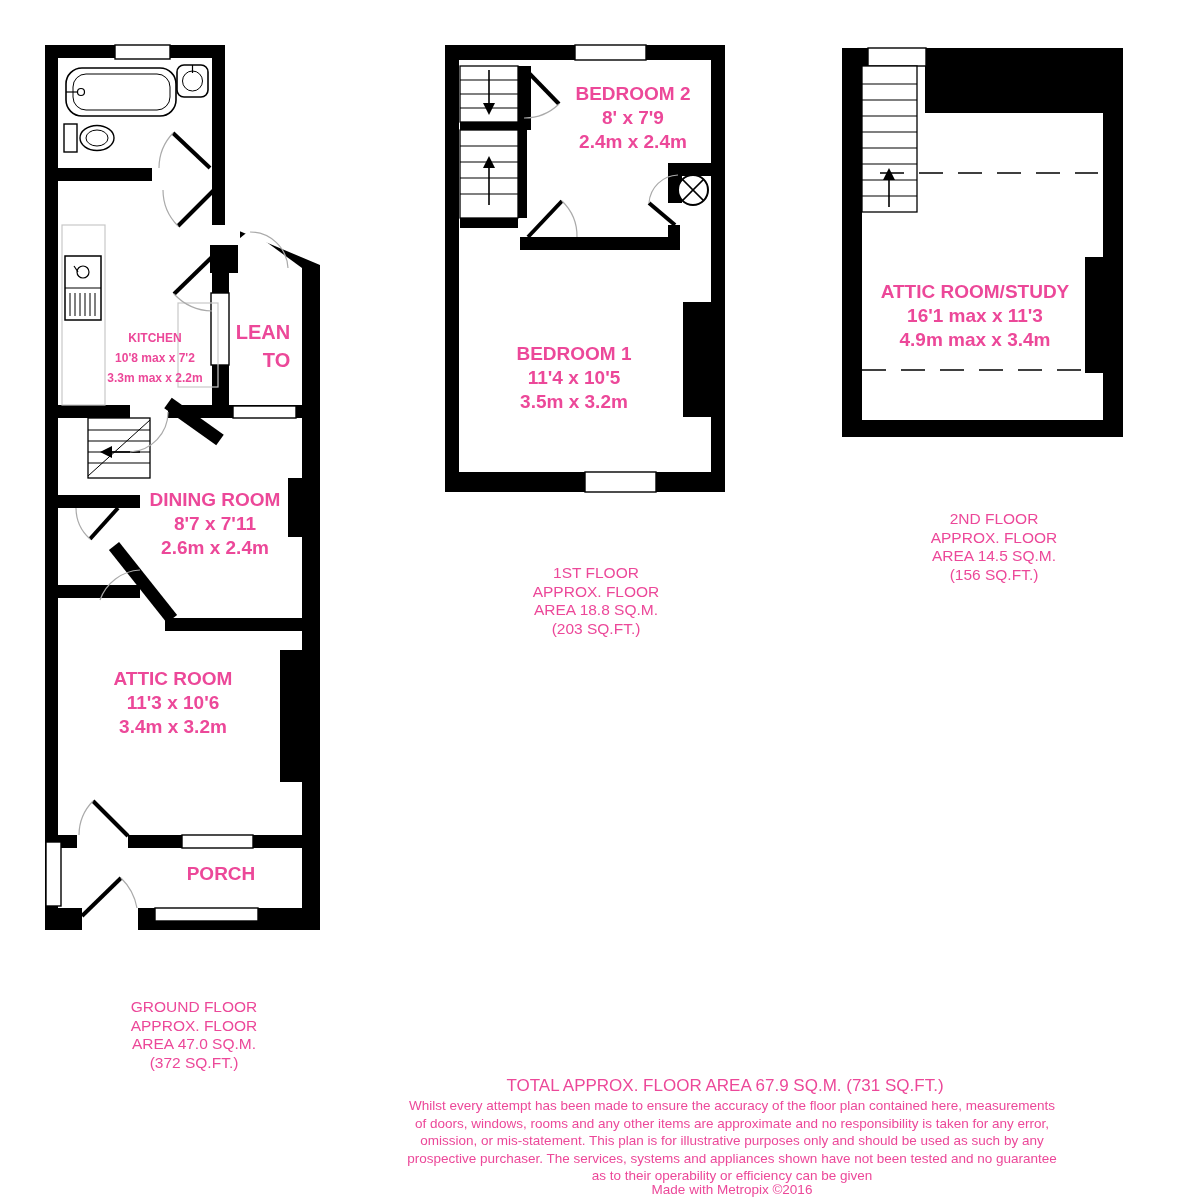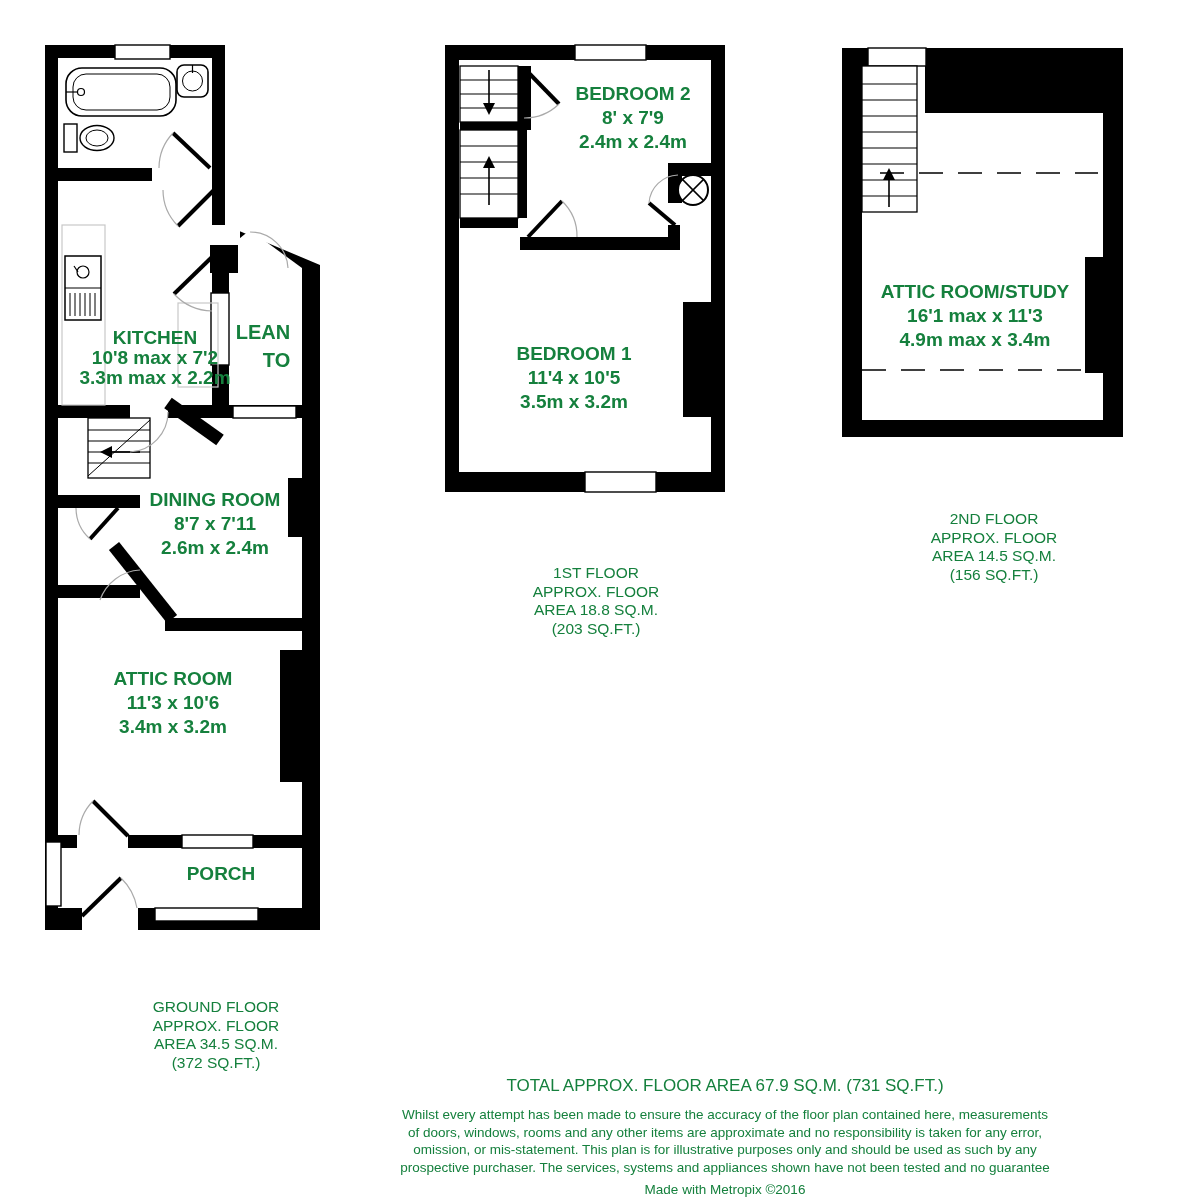--- a/index.html
+++ b/index.html
@@ -1,26 +1,26 @@
 <!DOCTYPE html>
 <html><head>
 <meta charset="utf-8">
 <style>
   html,body{margin:0;padding:0;background:#ffffff;}
   #canvas{position:relative;width:1194px;height:1200px;background:#ffffff;overflow:hidden;
           font-family:"Liberation Sans","DejaVu Sans",sans-serif;color:#111;}
   #plan-svg{position:absolute;left:0;top:0;}
-  .lbl{position:absolute;transform:translate(-50%,-50%);text-align:center;white-space:nowrap;color:#15803d;}
+  .lbl{position:absolute;transform:translate(-50%,-50%);text-align:center;white-space:nowrap;color:#ec4899;}
   .room{font-weight:bold;}
   .room.big{font-size:19px;line-height:24px;}
-  .room.small{font-size:19px;line-height:20px;}
+  .room.small{font-size:12px;line-height:20px;}
   .room.xl{font-size:20px;line-height:28px;text-align:right;}
   .area{font-size:15.5px;line-height:18.5px;font-weight:normal;text-align:center;}
   .total{font-size:17px;font-weight:normal;}
-  .disc{font-size:13.5px;line-height:17.5px;font-weight:normal;}
+  .disc{font-size:13.5px;line-height:17.5px;font-weight:normal;margin-left:7px;}
 </style>
 </head>
 <body>
 
 <div id="canvas">
 
 <svg id="plan-svg" width="1194" height="1200" viewBox="0 0 1194 1200">
 
   <g>
 
@@ -236,24 +236,24 @@
 <div class="lbl room big" style="left:173px;top:703px">
   <div>ATTIC ROOM</div>
   <div>11'3 x 10'6</div>
   <div>3.4m x 3.2m</div>
 </div>
 
 <div class="lbl room big" style="left:221px;top:874px">
   <div>PORCH</div>
 </div>
 
-<div class="lbl area" style="left:216px;top:1035px">
+<div class="lbl area" style="left:194px;top:1035px">
   <div>GROUND FLOOR</div>
   <div>APPROX. FLOOR</div>
-  <div>AREA 34.5 SQ.M.</div>
+  <div>AREA 47.0 SQ.M.</div>
   <div>(372 SQ.FT.)</div>
 </div>
 
 <div class="lbl room big" style="left:633px;top:118px">
   <div>BEDROOM 2</div>
   <div>8' x 7'9</div>
   <div>2.4m x 2.4m</div>
 </div>
 
 <div class="lbl room big" style="left:574px;top:378px">
@@ -282,17 +282,18 @@
   <div>(156 SQ.FT.)</div>
 </div>
 
 <div class="lbl total" style="left:725px;top:1086px">TOTAL APPROX. FLOOR AREA 67.9 SQ.M. (731 SQ.FT.)</div>
 
 <div class="lbl disc" style="left:725px;top:1141px">
   <div>Whilst every attempt has been made to ensure the accuracy of the floor plan contained here, measurements</div>
   <div>of doors, windows, rooms and any other items are approximate and no responsibility is taken for any error,</div>
   <div>omission, or mis-statement. This plan is for illustrative purposes only and should be used as such by any</div>
   <div>prospective purchaser. The services, systems and appliances shown have not been tested and no guarantee</div>
+  <div>as to their operability or efficiency can be given</div>
 </div>
 
 <div class="lbl disc" style="left:725px;top:1190px">Made with Metropix ©2016</div>
 
 </div>
 
 </body></html>

